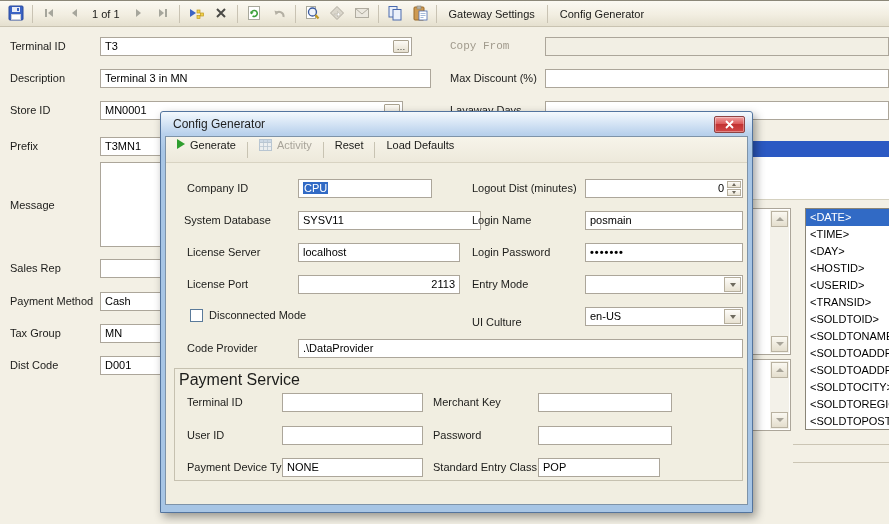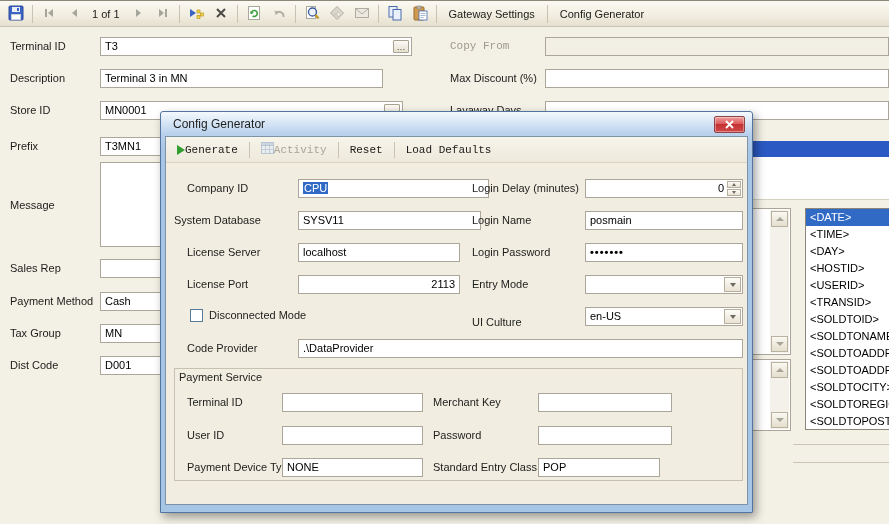--- a/index.html
+++ b/index.html
@@ -61,26 +61,26 @@
     box-shadow:3px 4px 10px rgba(0,0,0,.38);
   }
   .dlg-titlebar{position:absolute;left:0;top:0;right:0;height:24px;}
   .dlg-title{position:absolute;left:12px;top:5px;font-size:12px;color:#1e1e1e;}
   .dlg-close{position:absolute;right:7px;top:4px;width:31px;height:17px;border-radius:2px;
     border:1px solid #8E4444;background:linear-gradient(180deg,#F0A0A0 0%,#DB5A5A 45%,#C23232 50%,#D24848 100%);
     box-shadow:inset 0 0 0 1px rgba(255,255,255,.35);display:flex;align-items:center;justify-content:center;box-sizing:border-box;}
   .dlg-body{position:absolute;left:4px;right:4px;top:24px;bottom:7px;background:#F1EEE1;border:1px solid #7E93A8;box-sizing:border-box;}
   .dlg-toolbar{position:absolute;left:0;right:0;top:0;height:25px;display:flex;align-items:center;
     background:linear-gradient(180deg,#F7F4EA,#EDE9DB);border-bottom:1px solid #D8D3C2;padding-left:4px;gap:2px;}
-  .dlg-tb-item{display:flex;align-items:center;padding:0 7px;height:21px;font-size:11px;color:#1a1a18;white-space:nowrap;font-family:Liberation Mono, monospace;}
+  .dlg-tb-item{display:flex;gap:5px;padding:0 7px;height:21px;font-size:11px;color:#1a1a18;white-space:nowrap;}
   .dlg-tb-item.disabled{color:#A8A49A;}
   .dlg-tb-sep{width:1px;height:16px;background:#C8C3B2;margin:0 2px;}
   .gen-tri{width:0;height:0;border-top:5px solid transparent;border-bottom:5px solid transparent;border-left:8px solid #2F9E2F;}
   .groupbox{position:absolute;left:8px;top:231px;width:569px;height:113px;border:1px solid #C6C1B0;box-sizing:border-box;}
-  .grp-title{position:absolute;left:13px;top:234px;font-size:11px;color:#1c1c1a;}
+  .grp-title{position:absolute;left:13px;top:234px;font-size:16px;color:#1c1c1a;}
   .checkbox{position:absolute;left:24px;top:172px;width:13px;height:13px;background:#fff;border:1px solid #5A7A9A;box-sizing:border-box;}
 </style>
 </head>
 <body>
 
 <div class="canvas">
 
   <div class="toolbar">
     <span class="tb-btn">
       <span><svg width="16" height="16">
@@ -183,21 +183,21 @@
     <span class="tb-text-btn">Config Generator</span>
   </div>
 
   <div class="lbl" style="left:10px;top:39px">Terminal ID</div>
   <div class="inp" style="left:100px;top:36px;width:312px">
     <span>T3</span>
     <span class="browse-btn">…</span>
   </div>
 
   <div class="lbl" style="left:10px;top:71px">Description</div>
-  <div class="inp" style="left:100px;top:68px;width:283px">
+  <div class="inp" style="left:100px;top:68px;width:331px">
     <span>Terminal 3 in MN</span>
   </div>
 
   <div class="lbl" style="left:10px;top:103px">Store ID</div>
   <div class="inp" style="left:100px;top:100px;width:303px">
     <span>MN0001</span>
     <span class="browse-btn">…</span>
   </div>
 
   <div class="lbl" style="left:10px;top:139px">Prefix</div>
@@ -313,25 +313,25 @@
               </svg></span>
           <span>Activity</span>
         </span>
         <span class="dlg-tb-sep"></span>
         <span class="dlg-tb-item">Reset</span>
         <span class="dlg-tb-sep"></span>
         <span class="dlg-tb-item">Load Defaults</span>
       </div>
 
       <div class="lbl" style="left:21px;top:45px">Company ID</div>
-      <div class="inp" style="left:132px;top:42px;width:191px">
+      <div class="inp" style="left:132px;top:42px;width:134px">
         <span class="sel-text">CPU</span>
       </div>
 
-      <div class="lbl" style="left:8px;top:77px">System Database</div>
+      <div class="lbl" style="left:18px;top:77px">System Database</div>
       <div class="inp" style="left:132px;top:74px;width:183px">
         <span>SYSV11</span>
       </div>
 
       <div class="lbl" style="left:21px;top:109px">License Server</div>
       <div class="inp" style="left:132px;top:106px;width:162px">
         <span>localhost</span>
       </div>
 
       <div class="lbl" style="left:21px;top:141px">License Port</div>
@@ -340,21 +340,21 @@
       </div>
 
       <span class="checkbox"></span>
       <div class="lbl" style="left:43px;top:172px">Disconnected Mode</div>
 
       <div class="lbl" style="left:21px;top:205px">Code Provider</div>
       <div class="inp" style="left:132px;top:202px;width:445px">
         <span>.\DataProvider</span>
       </div>
 
-      <div class="lbl" style="left:306px;top:45px">Login Delay (minutes)</div>
+      <div class="lbl" style="left:306px;top:45px">Logout Dist (minutes)</div>
       <div class="inp num" style="left:419px;top:42px;width:158px;padding-right:18px">
         <span>0</span>
         <span class="spin">
           <span class="spin-btn">
               <span class="tri-up-s"></span>
             </span>
           <span class="spin-btn">
               <span class="tri-down"></span>
             </span>
         </span>

